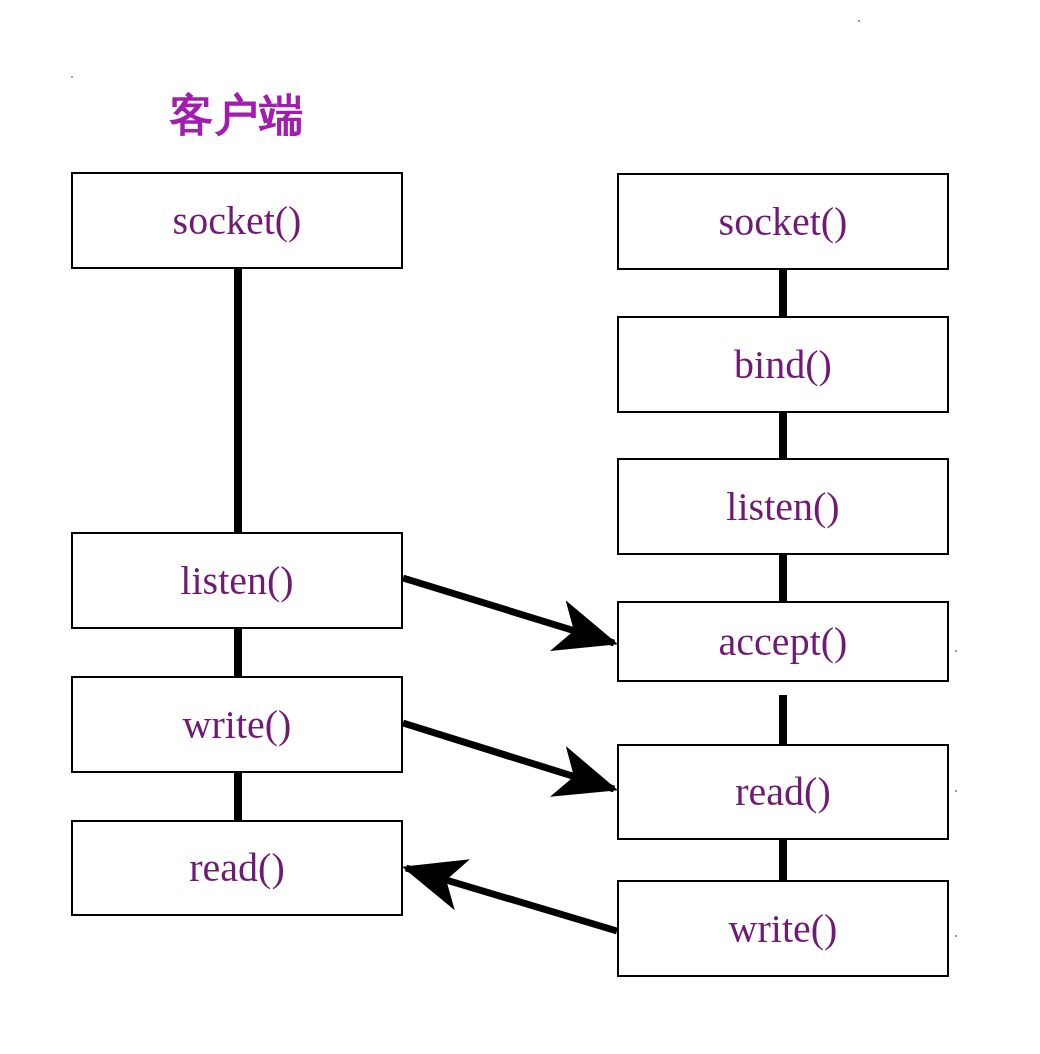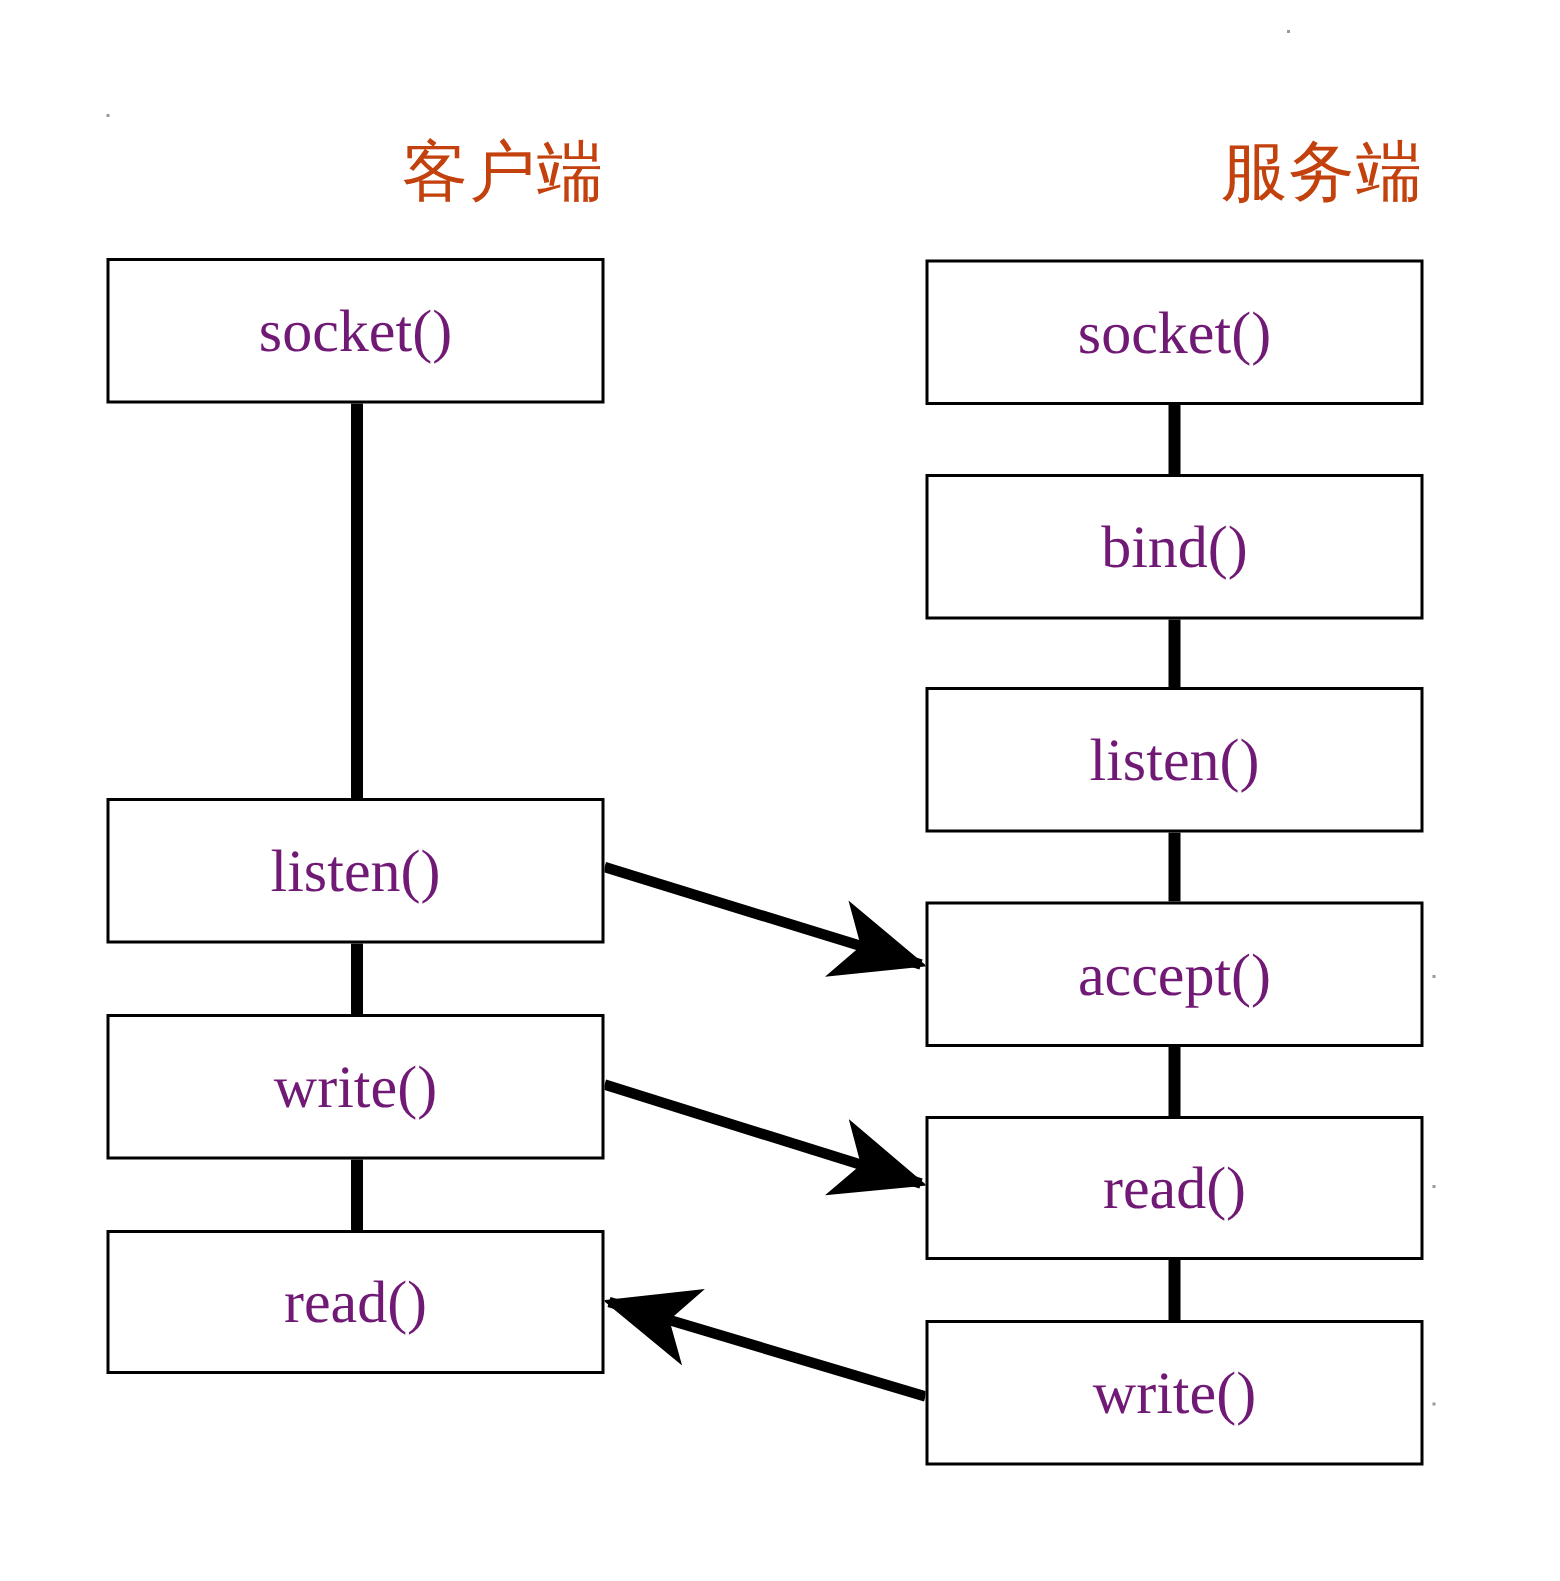--- a/index.html
+++ b/index.html
@@ -12,26 +12,26 @@
     position: relative;
     width: 1040px;
     height: 1054px;
     background: #ffffff;
     overflow: hidden;
     font-family: "Liberation Serif", "DejaVu Serif", serif;
   }
   .col-header {
     position: absolute;
     font-family: "DejaVu Sans", "Liberation Sans", sans-serif;
-    font-weight: normal;
+    font-weight: bold;
     font-size: 44px;
     line-height: 46px;
-    color: #c2410c;
+    color: #a21caf;
     letter-spacing: 1px;
-    text-align: right;
+    text-align: center;
     white-space: nowrap;
   }
   #header-client { left: 71px; top: 92px; width: 332px; }
   #header-server { left: 617px; top: 92px; width: 332px; }
 
   .node-box {
     position: absolute;
     box-sizing: border-box;
     border: 2px solid #000000;
     background: #ffffff;
@@ -68,21 +68,20 @@
     background: #9a9a9a;
   }
 </style>
 </head>
 <body>
 
 <div id="canvas">
 
   <div class="col-header" id="header-client">客户端</div>
 
-  <div class="col-header" id="header-server">服务端</div>
 
   <div class="connector" style="left:234px; top:266px; width:8px; height:270px;"></div>
   <div class="connector" style="left:234px; top:626px; width:8px; height:54px;"></div>
   <div class="connector" style="left:234px; top:770px; width:8px; height:54px;"></div>
 
   <div class="connector" style="left:779px; top:267px; width:8px; height:52px;"></div>
   <div class="connector" style="left:779px; top:410px; width:8px; height:51px;"></div>
   <div class="connector" style="left:779px; top:552px; width:8px; height:52px;"></div>
   <div class="connector" style="left:779px; top:695px; width:8px; height:52px;"></div>
   <div class="connector" style="left:779px; top:837px; width:8px; height:46px;"></div>
@@ -113,21 +112,21 @@
 
   <div class="node-box" style="left:617px; top:173px; width:332px; height:97px;">
     <span class="node-label">socket()</span>
   </div>
   <div class="node-box" style="left:617px; top:458px; width:332px; height:97px;">
     <span class="node-label">listen()</span>
   </div>
   <div class="node-box" style="left:617px; top:316px; width:332px; height:97px;">
     <span class="node-label">bind()</span>
   </div>
-  <div class="node-box" style="left:617px; top:601px; width:332px; height:97px;">
+  <div class="node-box" style="left:617px; top:601px; width:332px; height:81px;">
     <span class="node-label">accept()</span>
   </div>
   <div class="node-box" style="left:617px; top:744px; width:332px; height:96px;">
     <span class="node-label">read()</span>
   </div>
   <div class="node-box" style="left:617px; top:880px; width:332px; height:97px;">
     <span class="node-label">write()</span>
   </div>
 
   <div class="speck" style="left:71px; top:76px;"></div>

